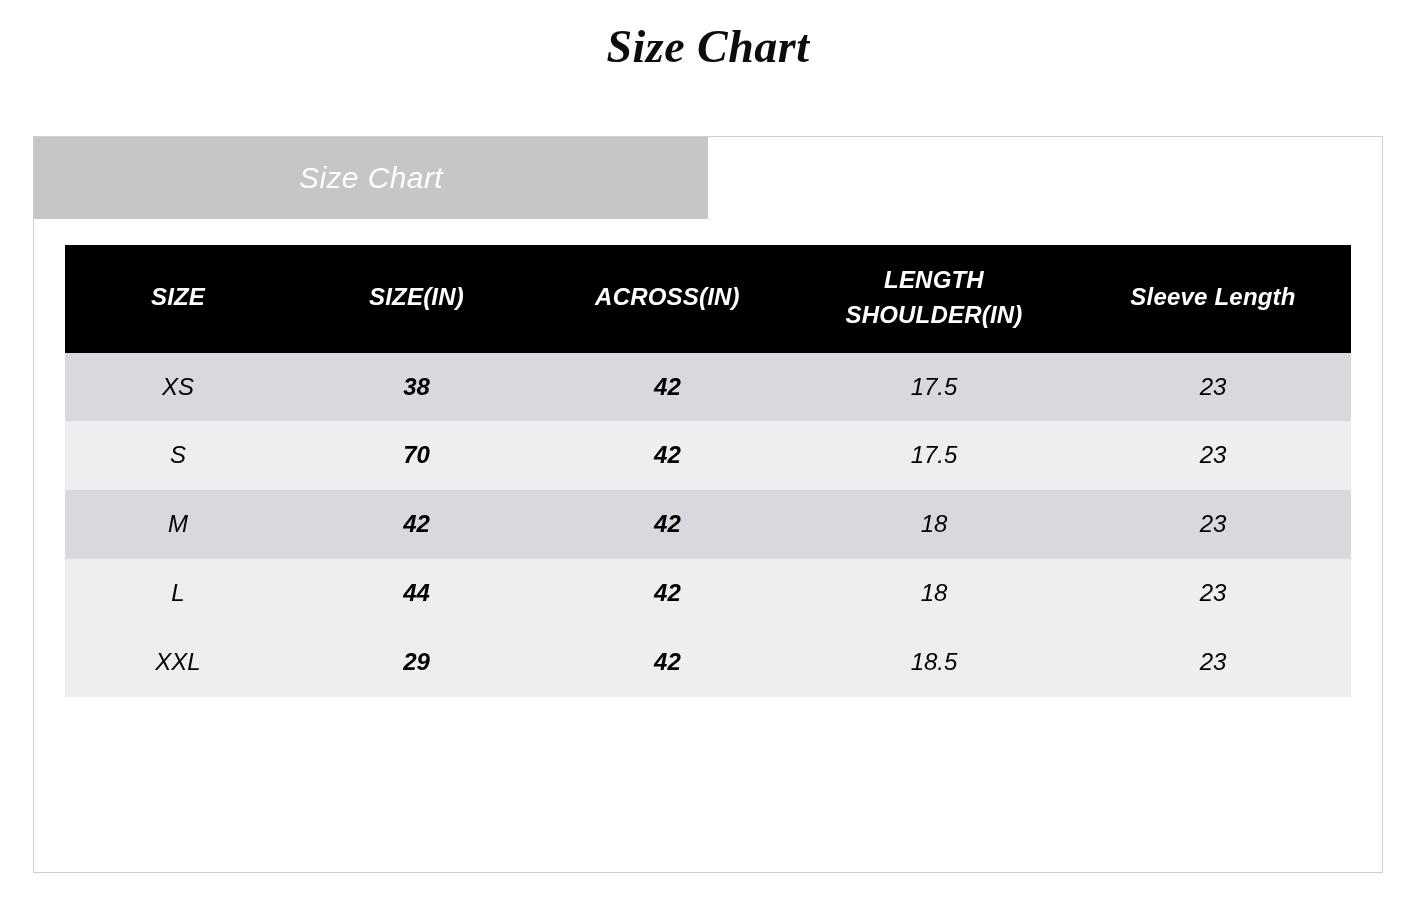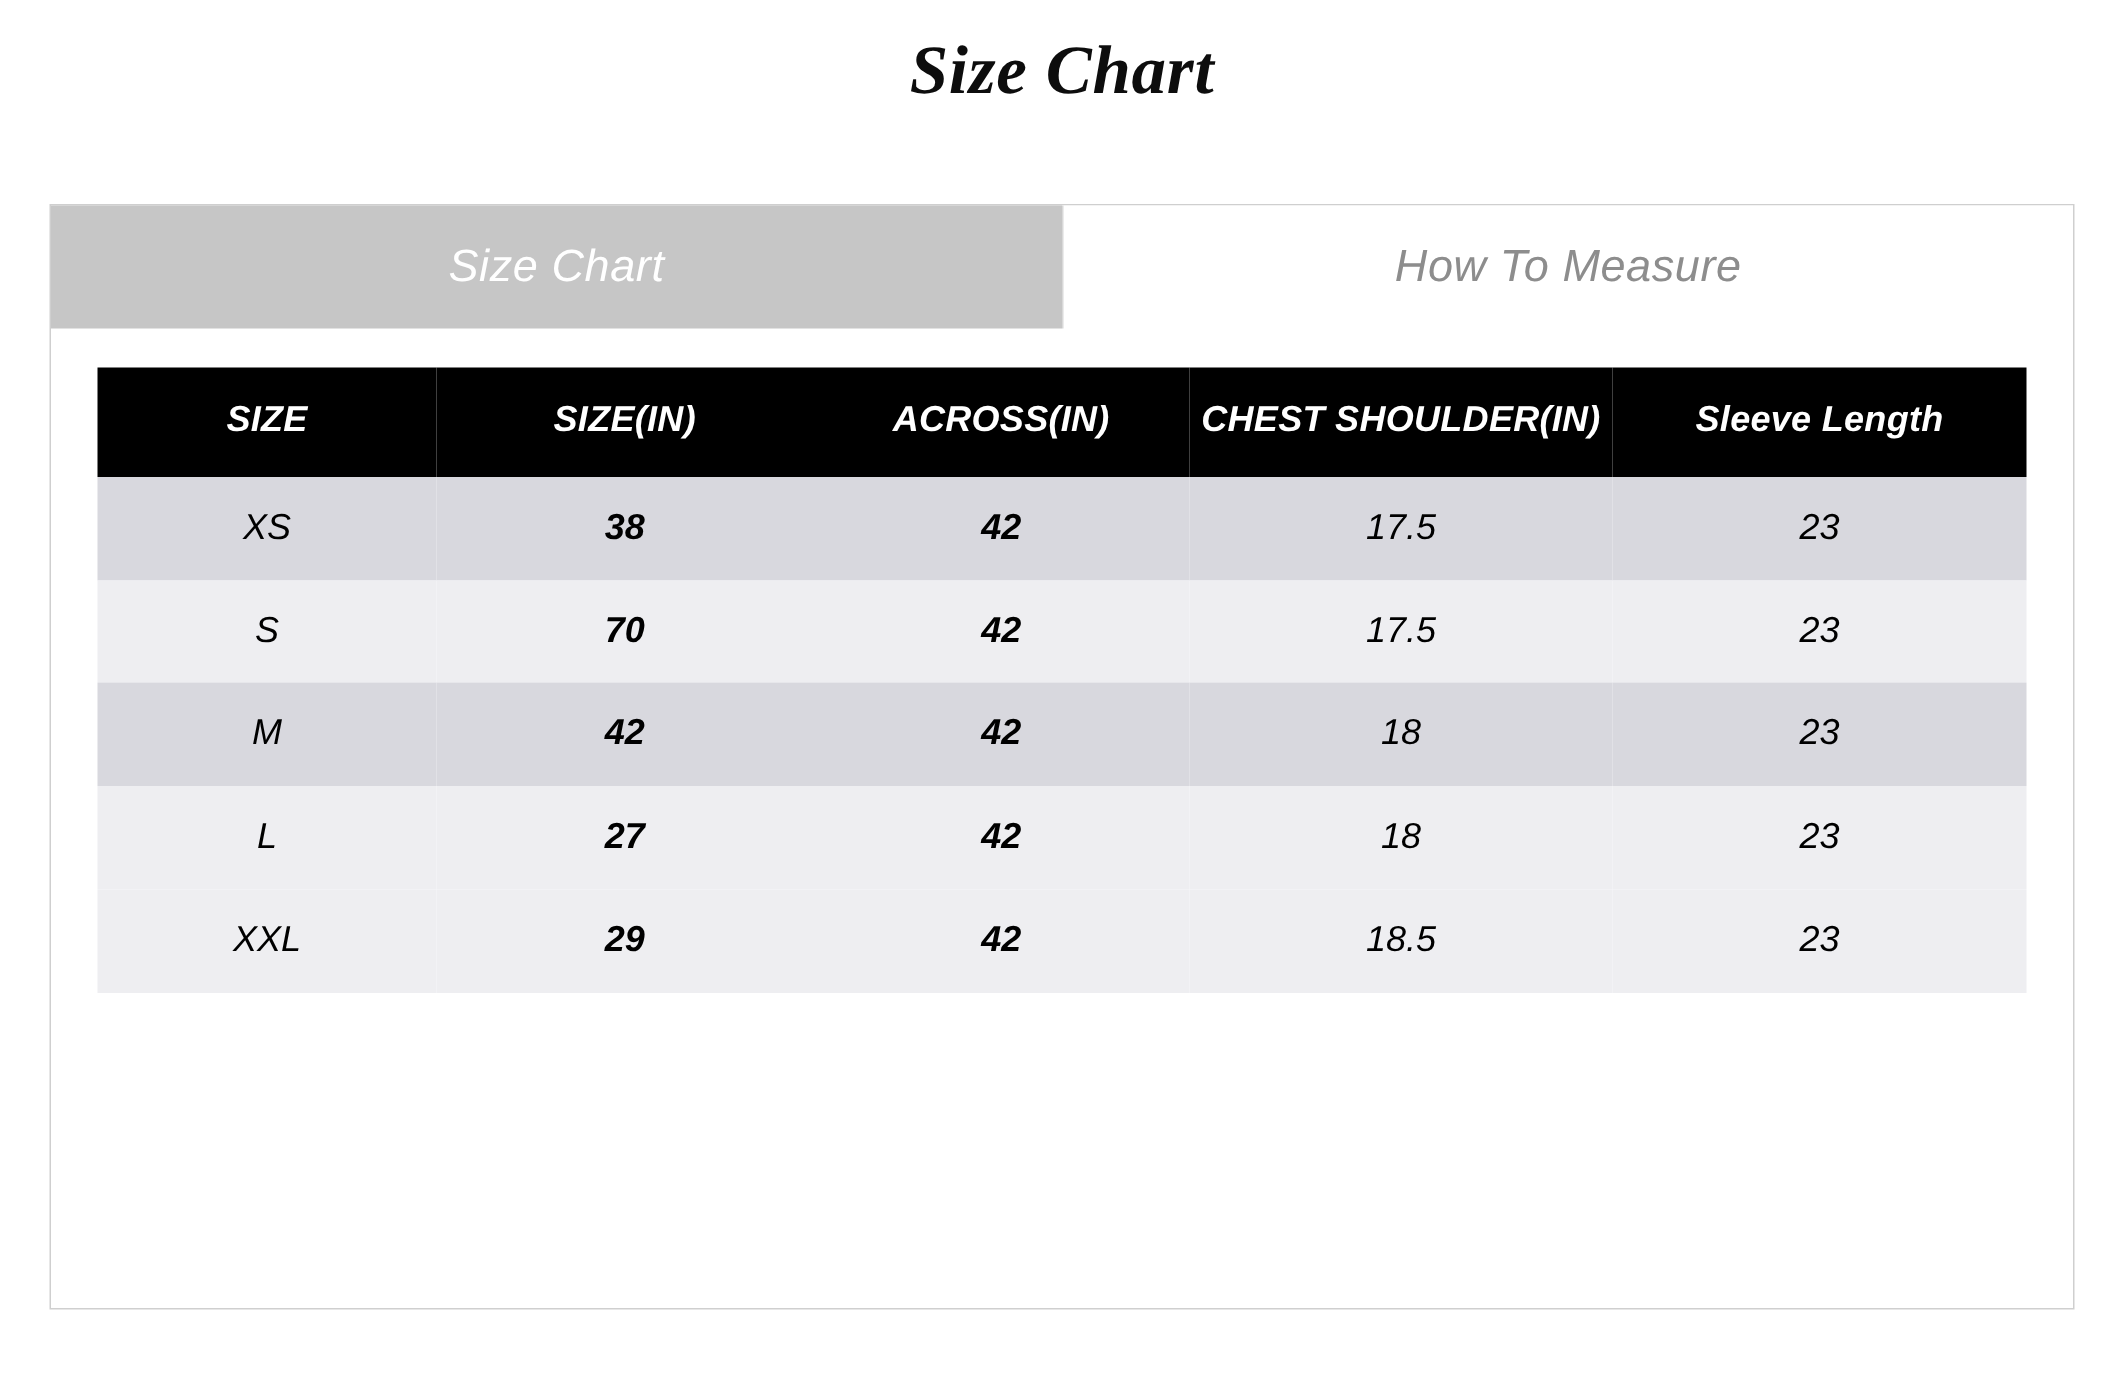--- a/index.html
+++ b/index.html
@@ -122,33 +122,30 @@
 <div class="page">
 
   <h1 class="page-title">Size Chart</h1>
 
   <div class="card">
 
     <div class="tabs">
       <div class="tab active">
         <span>Size Chart</span>
       </div>
-      <div class="tab inactive">
-        <span>How To Measure</span>
-      </div>
     </div>
 
     <div class="table-wrap">
       <table class="size-table">
         <thead>
           <tr>
             <th class="col-size">SIZE</th>
             <th class="col-chest">SIZE(IN)</th>
             <th class="col-length">ACROSS(IN)</th>
-            <th class="col-shoulder">CHEST SHOULDER(IN)</th>
+            <th class="col-shoulder">LENGTH SHOULDER(IN)</th>
             <th class="col-sleeve">Sleeve Length</th>
           </tr>
         </thead>
         <tbody>
           <tr class="odd">
             <td>XS</td>
             <td class="strong">38</td>
             <td class="strong">42</td>
             <td>17.5</td>
             <td>23</td>
@@ -162,21 +159,21 @@
           </tr>
           <tr class="odd">
             <td>M</td>
             <td class="strong">42</td>
             <td class="strong">42</td>
             <td>18</td>
             <td>23</td>
           </tr>
           <tr class="even">
             <td>L</td>
-            <td class="strong">27</td>
+            <td class="strong">44</td>
             <td class="strong">42</td>
             <td>18</td>
             <td>23</td>
           </tr>
           <tr class="even">
             <td>XXL</td>
             <td class="strong">29</td>
             <td class="strong">42</td>
             <td>18.5</td>
             <td>23</td>

